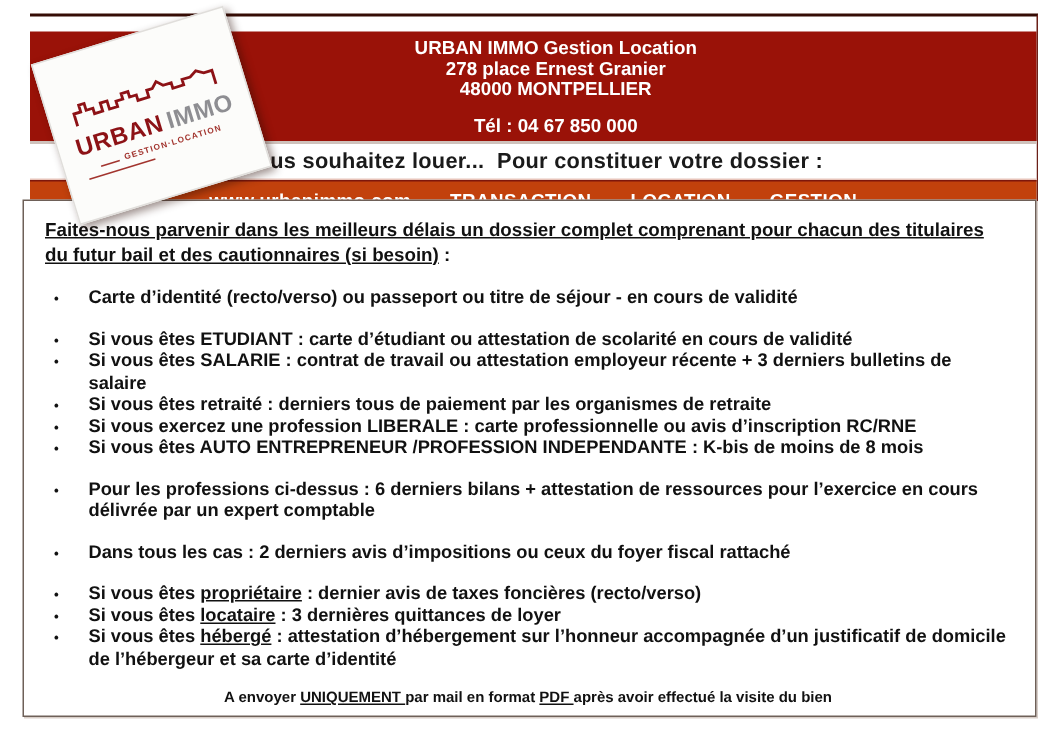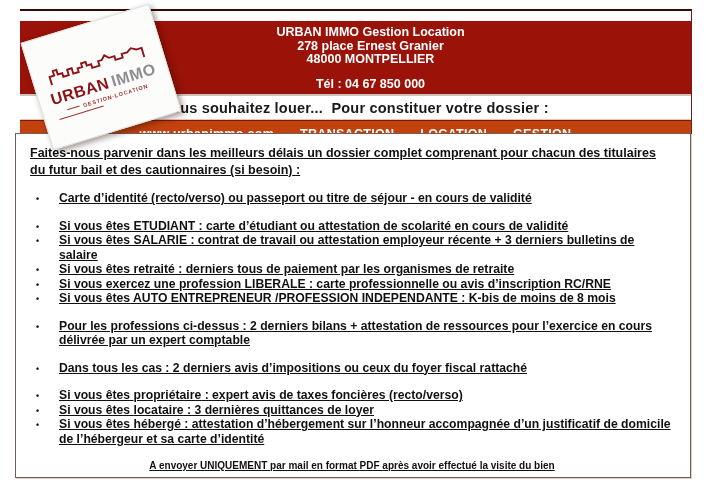--- a/index.html
+++ b/index.html
@@ -49,21 +49,20 @@
   .logo-sub .dash{width:13px;height:1px;background:#a2342e;}
   .logo-sub .txt{font-size:5.5px;font-weight:bold;color:#a2342e;letter-spacing:.8px;}
   .logo-rule{width:46px;height:1px;background:#a2342e;margin-top:3px;align-self:flex-start;margin-left:14px;}
 
   
   .content-box{
     position:absolute;left:15px;top:133px;width:676px;height:345px;
     border:1px solid #6e6058;background:#fff;box-sizing:border-box;
     padding:11px 16px 0 14px;
     box-shadow:1px 1px 0 #d9cfc9;
-    text-decoration:underline;
   }
   .intro{font-size:12.5px;font-weight:bold;line-height:17px;margin:0 0 12px 0;}
   .bullets ul{list-style:none;margin:0 0 13px 0;padding:0;}
   .bullets li{
     position:relative;padding-left:29px;font-size:12.2px;font-weight:bold;line-height:14.5px;
   }
   .blt{position:absolute;left:6px;top:1px;font-size:9px;}
   .footer-note{
     text-align:center;font-size:10px;font-weight:bold;margin-top:14px;
   }
@@ -112,25 +111,25 @@
         <li><span class="blt">•</span><span><span>Carte d’identité (recto/verso) ou passeport ou titre de séjour - en cours de validité</span></span></li>
       </ul>
       <ul>
         <li><span class="blt">•</span><span><span>Si vous êtes ETUDIANT : carte d’étudiant ou attestation de scolarité en cours de validité</span></span></li>
         <li><span class="blt">•</span><span><span>Si vous êtes SALARIE : contrat de travail ou attestation employeur récente + 3 derniers bulletins de salaire</span></span></li>
         <li><span class="blt">•</span><span><span>Si vous êtes retraité : derniers tous de paiement par les organismes de retraite</span></span></li>
         <li><span class="blt">•</span><span><span>Si vous exercez une profession LIBERALE : carte professionnelle ou avis d’inscription RC/RNE</span></span></li>
         <li><span class="blt">•</span><span><span>Si vous êtes AUTO ENTREPRENEUR /PROFESSION INDEPENDANTE : K-bis de moins de 8 mois</span></span></li>
       </ul>
       <ul>
-        <li><span class="blt">•</span><span><span>Pour les professions ci-dessus : 2 derniers bilans + attestation de ressources pour l’exercice en cours délivrée par un expert comptable</span></span></li>
+        <li><span class="blt">•</span><span><span>Pour les professions ci-dessus : 6 derniers bilans + attestation de ressources pour l’exercice en cours délivrée par un expert comptable</span></span></li>
       </ul>
       <ul>
         <li><span class="blt">•</span><span><span>Dans tous les cas : 2 derniers avis d’impositions ou ceux du foyer fiscal rattaché</span></span></li>
       </ul>
       <ul>
-        <li><span class="blt">•</span><span><span>Si vous êtes </span><span class="u">propriétaire</span><span> : expert avis de taxes foncières (recto/verso)</span></span></li>
+        <li><span class="blt">•</span><span><span>Si vous êtes </span><span class="u">propriétaire</span><span> : dernier avis de taxes foncières (recto/verso)</span></span></li>
         <li><span class="blt">•</span><span><span>Si vous êtes </span><span class="u">locataire</span><span> : 3 dernières quittances de loyer</span></span></li>
         <li><span class="blt">•</span><span><span>Si vous êtes </span><span class="u">hébergé</span><span> : attestation d’hébergement sur l’honneur accompagnée d’un justificatif de domicile de l’hébergeur et sa carte d’identité</span></span></li>
       </ul>
     </div>
   <div class="footer-note"><span>A envoyer </span><span class="u">UNIQUEMENT&nbsp;</span><span>par mail en format </span><span class="u">PDF&nbsp;</span><span>après avoir effectué la visite du bien</span></div>
 </div>
 
 </body></html>

